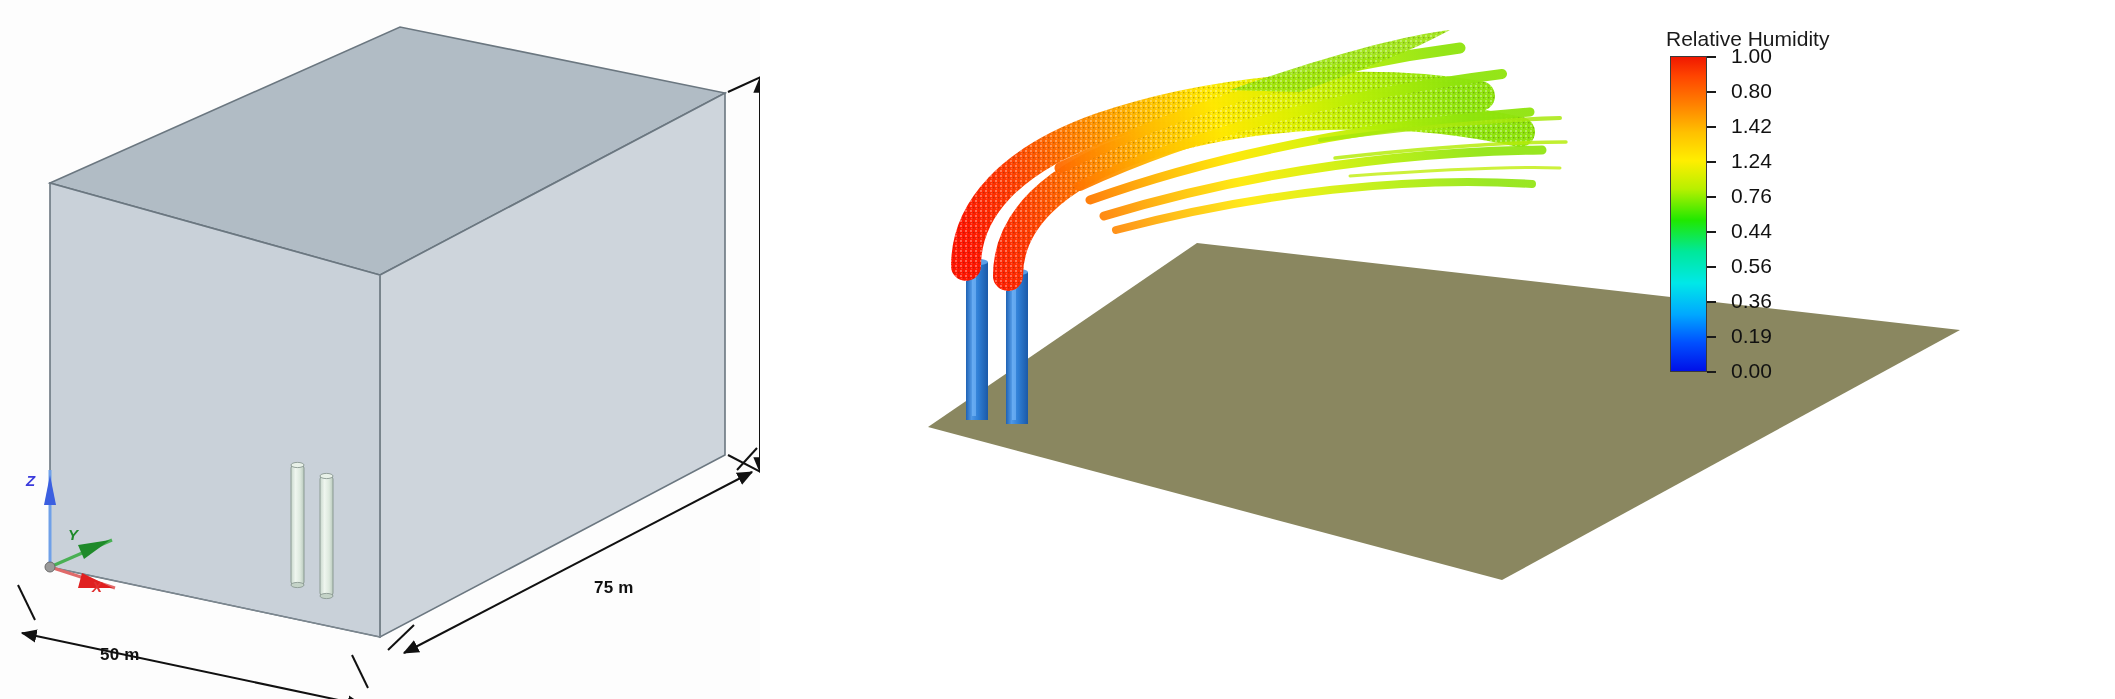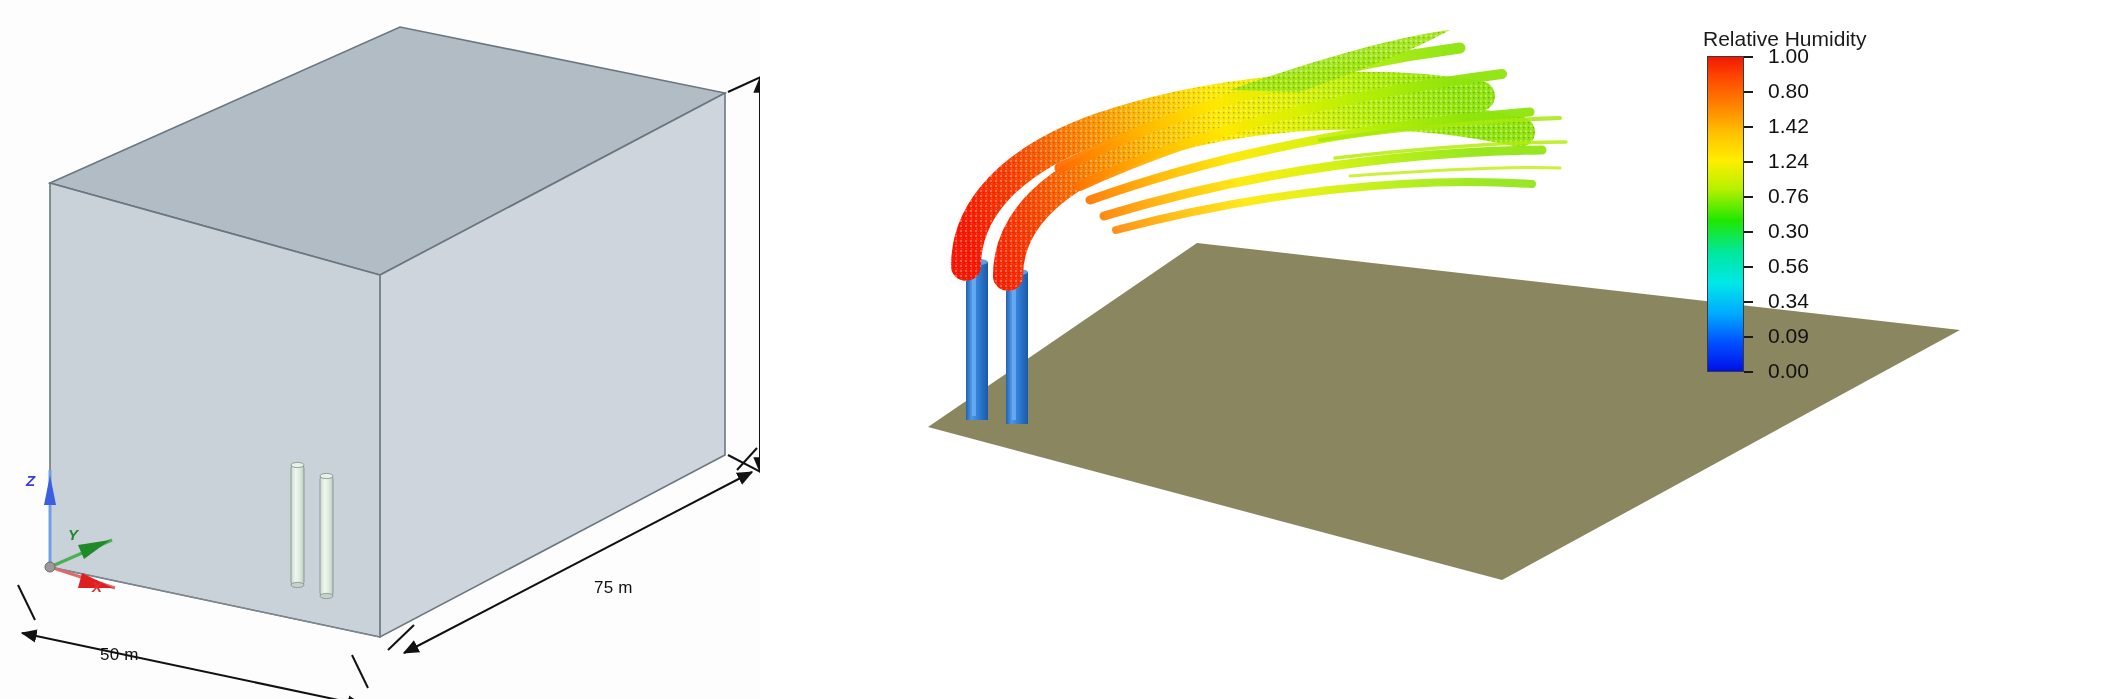--- a/index.html
+++ b/index.html
@@ -9,38 +9,38 @@
 
   .panel{position:absolute;top:0;height:699px;}
   #panel-domain{left:0;width:760px;background:#fdfdfd;}
   #panel-plume{left:760px;width:1355px;background:#ffffff;}
 
   svg{display:block;}
   .svg-abs{position:absolute;left:0;top:0;}
 
   
   .dim-label{
-    position:absolute;font-weight:normal;font-size:17px;color:#111111;
+    position:absolute;font-weight:bold;font-size:17px;color:#111111;
     font-family:"Liberation Sans",sans-serif;white-space:nowrap;letter-spacing:.2px;
   }
   #dim-width-label{left:100px;top:645px;}
   #dim-depth-label{left:594px;top:578px;}
   #dim-height-label{left:775px;top:294px;}
 
   
   .axis-label{
     position:absolute;font-size:15px;font-weight:bold;font-style:italic;
     font-family:"Liberation Sans",sans-serif;
   }
   #axis-label-z{left:26px;top:472px;color:#3b3bdc;}
   #axis-label-y{left:68px;top:526px;color:#1f8a2a;}
   #axis-label-x{left:92px;top:578px;color:#e03030;}
 
   
-  #colorbar-group{position:absolute;left:910px;top:27px;width:210px;height:345px;margin-left:37px;}
+  #colorbar-group{position:absolute;left:910px;top:27px;width:210px;height:345px;}
   #colorbar-title{
     position:absolute;left:-4px;top:0;font-size:21px;color:#1a1a1a;
     font-family:"Liberation Sans",sans-serif;white-space:nowrap;
   }
   #colorbar-bar{
     position:absolute;left:0;top:29px;width:37px;height:316px;
     border:1px solid #3a3a3a;box-sizing:border-box;
     background:linear-gradient(to bottom,
       #f01800 0%,
       #ff4400 6%,
@@ -261,33 +261,33 @@
       <div class="cb-tick-row" style="top:135px">
         <span class="cb-tick-mark"></span>
         <span class="cb-tick-text">1.24</span>
       </div>
       <div class="cb-tick-row" style="top:170px">
         <span class="cb-tick-mark"></span>
         <span class="cb-tick-text">0.76</span>
       </div>
       <div class="cb-tick-row" style="top:205px">
         <span class="cb-tick-mark"></span>
-        <span class="cb-tick-text">0.30</span>
+        <span class="cb-tick-text">0.44</span>
       </div>
       <div class="cb-tick-row" style="top:240px">
         <span class="cb-tick-mark"></span>
         <span class="cb-tick-text">0.56</span>
       </div>
       <div class="cb-tick-row" style="top:275px">
         <span class="cb-tick-mark"></span>
-        <span class="cb-tick-text">0.34</span>
+        <span class="cb-tick-text">0.36</span>
       </div>
       <div class="cb-tick-row" style="top:310px">
         <span class="cb-tick-mark"></span>
-        <span class="cb-tick-text">0.09</span>
+        <span class="cb-tick-text">0.19</span>
       </div>
       <div class="cb-tick-row" style="top:345px">
         <span class="cb-tick-mark"></span>
         <span class="cb-tick-text">0.00</span>
       </div>
     </div>
 
   </div>
 </div>
 

